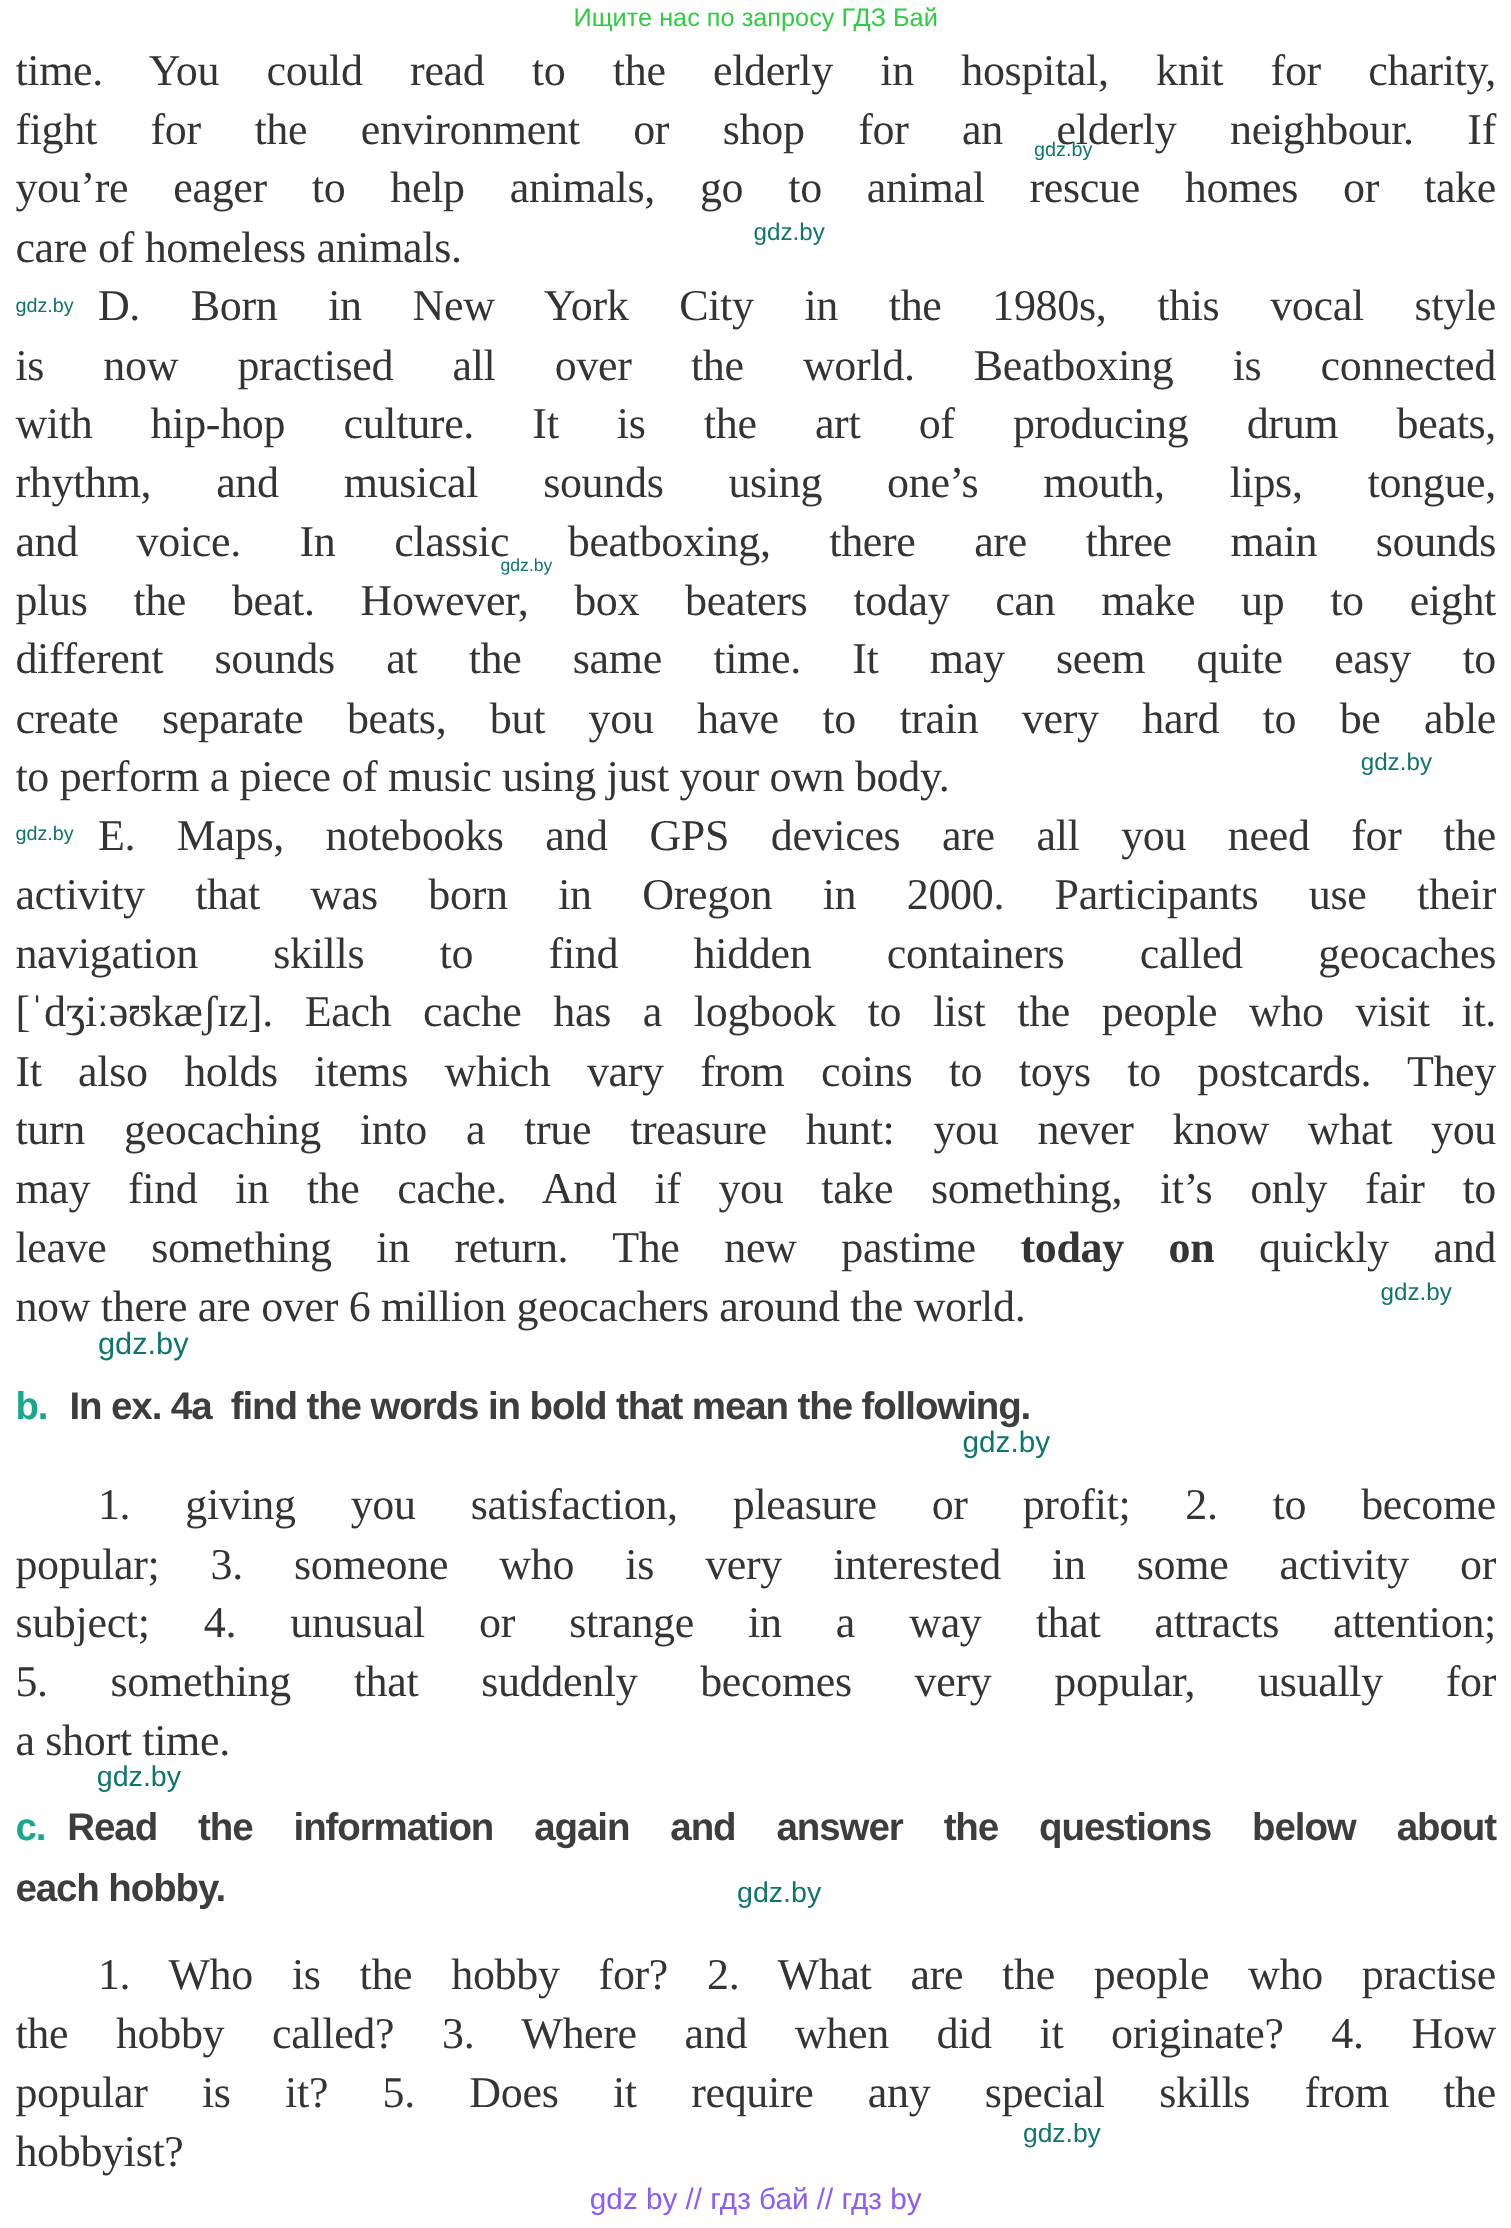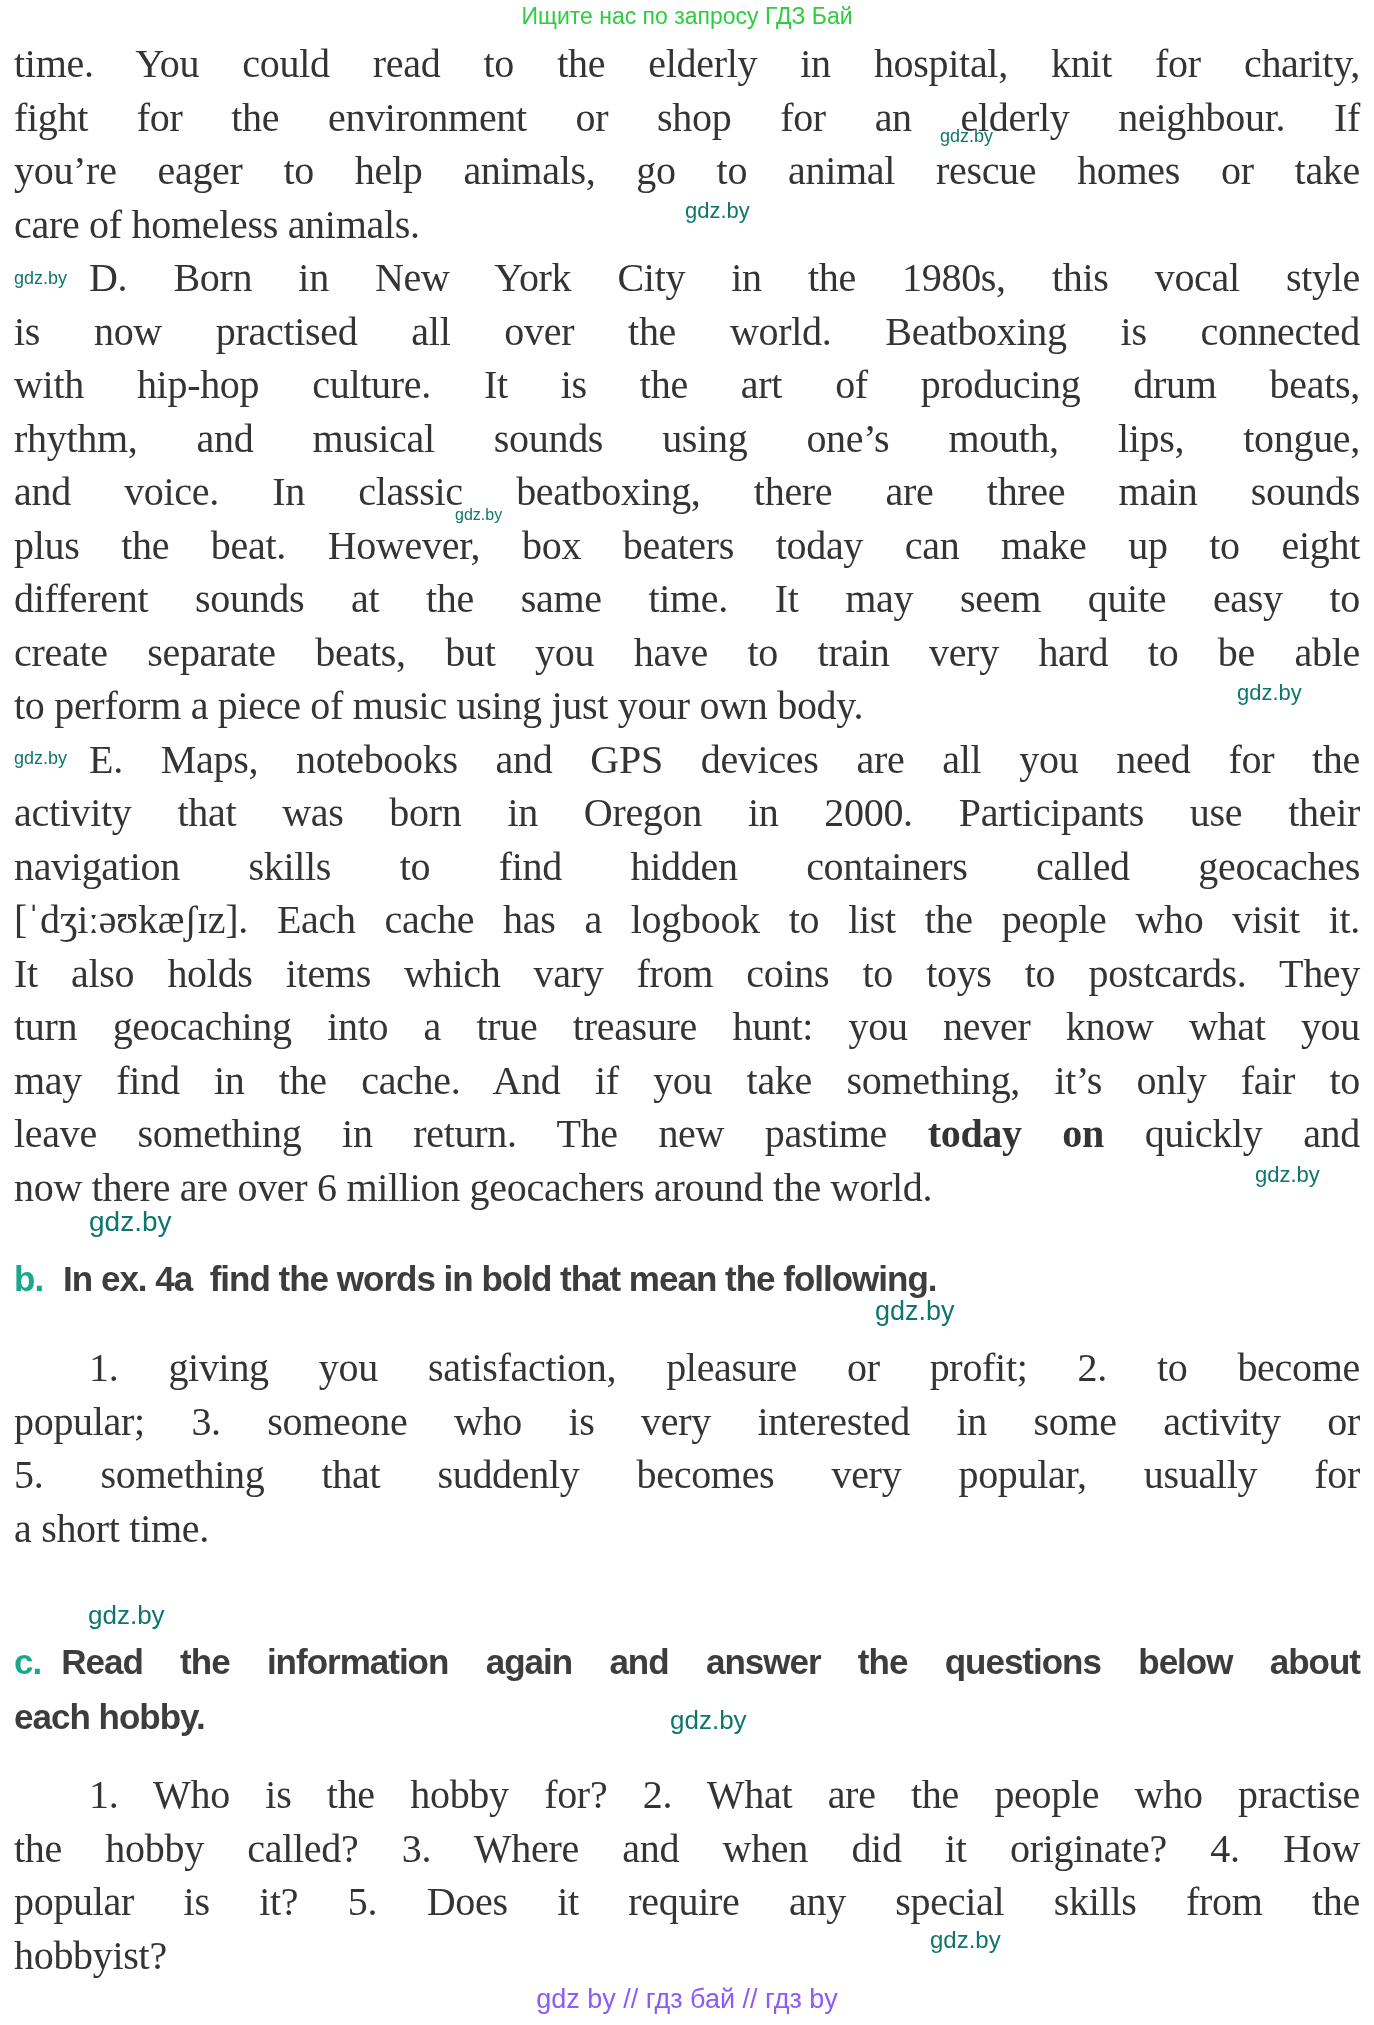--- a/index.html
+++ b/index.html
@@ -97,20 +97,21 @@
 
   <div id="heading-b" class="heading">
     <div class="hline last">
       <span class="letter">b.</span><span class="htext">In ex. 4a  find the words in bold that mean the following.</span>
     </div>
   </div>
 
   <div id="list-text" class="textblock">
       <div class="line indent"><span>1.  giving you satisfaction, pleasure or profit; 2. to become</span></div>
       <div class="line"><span>popular; 3. someone who is very interested in some activity or</span></div>
+      <div class="line"><span>subject; 4. unusual or strange in a way that attracts attention;</span></div>
       <div class="line"><span>5. something that suddenly becomes very popular, usually for</span></div>
       <div class="line last"><span>a short time.</span></div>
     </div>
 
   <div id="heading-c" class="heading">
     <div class="hline">
       <span class="letter">c.</span><span class="htext">Read the information again and answer the questions below about</span>
     </div>
     <div class="hline last">
       <span class="htext">each hobby.</span>

